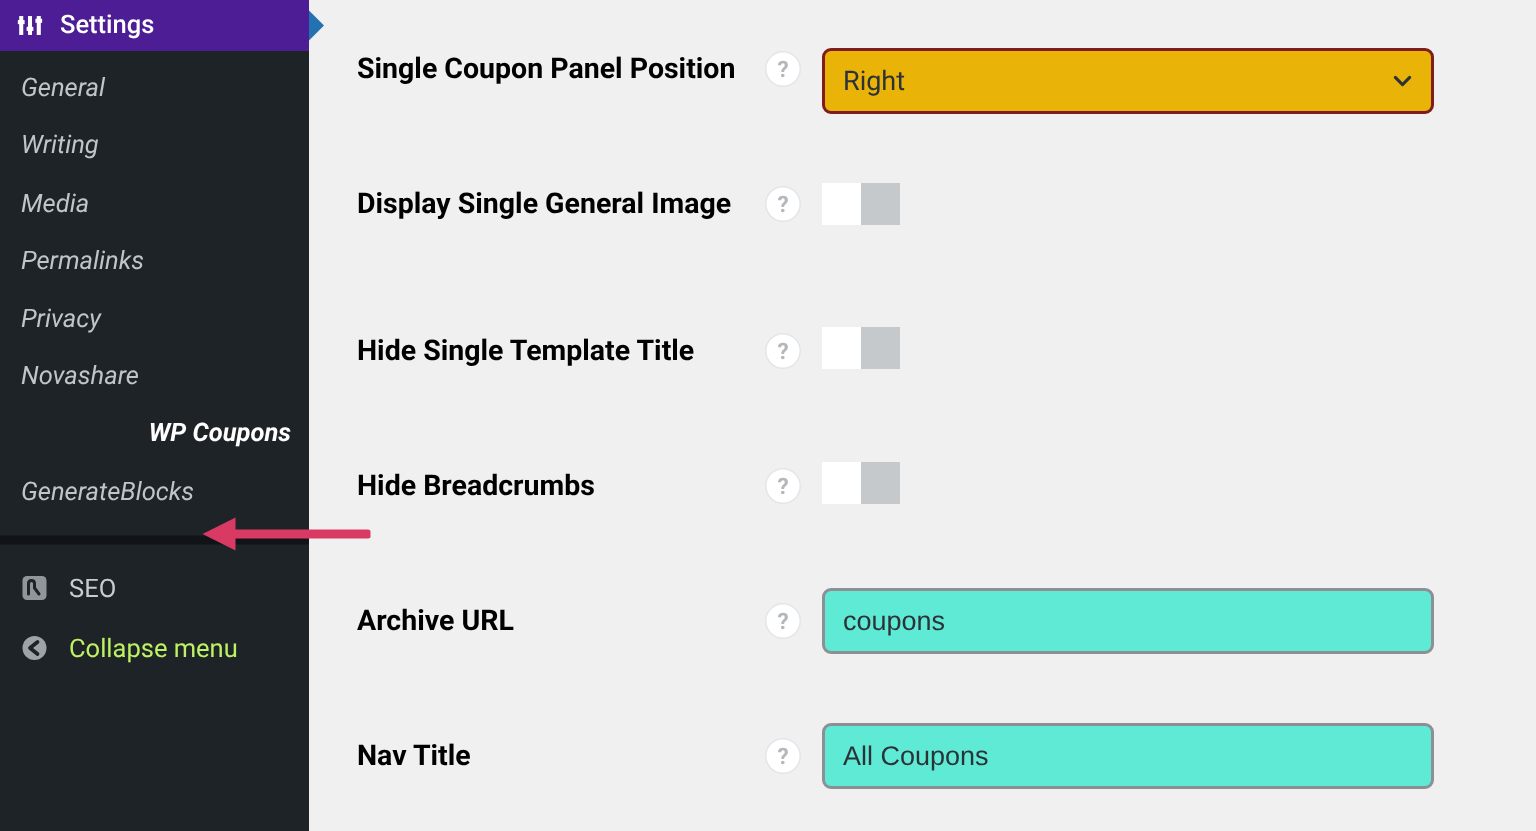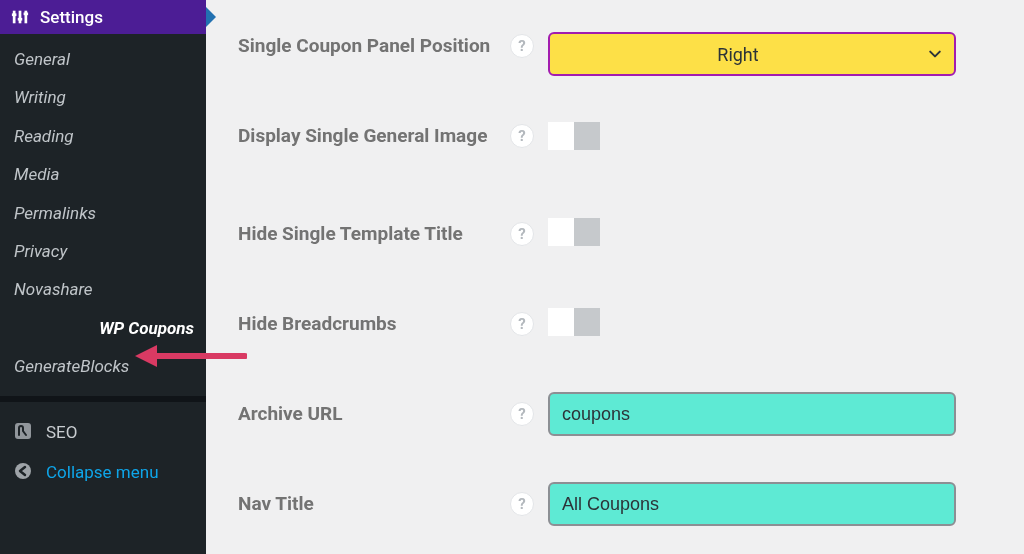--- a/index.html
+++ b/index.html
@@ -83,21 +83,21 @@
     cursor: pointer;
   }
   .sidebar .icon-row .left-icon {
     width: 22px; height: 22px;
     display: inline-flex;
     align-items: center; justify-content: center;
     margin-right: 12px;
     color: #9ea3a8;
   }
   .sidebar .icon-row.seo .left-icon svg { opacity: .9; }
-  .sidebar .icon-row.collapse { color: #0ea5e9; }
+  .sidebar .icon-row.collapse { color: #bef264; }
 
   
   .content {
     position: absolute;
     left: 206px; top: 0;
     right: 0; bottom: 0;
     padding: 32px 44px 10px 32px;
   }
 
   .row {
@@ -105,21 +105,21 @@
     align-items: center;
     min-height: 44px;
     margin-bottom: 46px;
   }
   .row.tall-label { align-items: flex-start; }
   .row.tall-label .help { margin-top: 2px; }
   .row .label {
     flex: 0 0 272px;
     font-size: 19px;
     font-weight: 700;
-    color: #737373;
+    color: #000000;
     line-height: 1.25;
   }
   .row.tall-label .label { padding-top: 2px; }
 
   .help {
     width: 24px; height: 24px;
     border-radius: 50%;
     background: #ffffff;
     border: 1px solid #e3e5e8;
     color: #b3b8bd;
@@ -133,30 +133,29 @@
   }
 
   .field { flex: 1 1 auto; }
 
   
   .select {
     position: relative;
     width: 100%;
     max-width: 408px;
     height: 44px;
-    background: #fde047;
-    border: 2px solid #a21caf;
+    background: #eab308;
+    border: 2px solid #7f1d1d;
     border-radius: 6px;
     display: flex;
     align-items: center;
     padding: 0 40px 0 12px;
     font-size: 18px;
     color: #2c3338;
     cursor: pointer;
-    justify-content: center;
   }
   .select .chev {
     position: absolute;
     right: 10px; top: 50%;
     transform: translateY(-50%);
     width: 18px; height: 18px;
     display: inline-flex;
     align-items: center; justify-content: center;
     color: #2c3338;
   }
@@ -216,21 +215,20 @@
         <rect x="7.5" y="11" width="5" height="3" fill="#fff"></rect>
         <rect x="14" y="5" width="5" height="3" fill="#fff"></rect>
       </svg>
     </span>
     <span>Settings</span>
   </div>
 
   <ul>
     <li><span>General</span></li>
     <li><span>Writing</span></li>
-    <li><span>Reading</span></li>
     <li><span>Media</span></li>
     <li><span>Permalinks</span></li>
     <li><span>Privacy</span></li>
     <li><span>Novashare</span></li>
     <li class="current"><span>WP Coupons</span></li>
     <li><span>GenerateBlocks</span></li>
   </ul>
 
   <div class="separator"></div>
 

